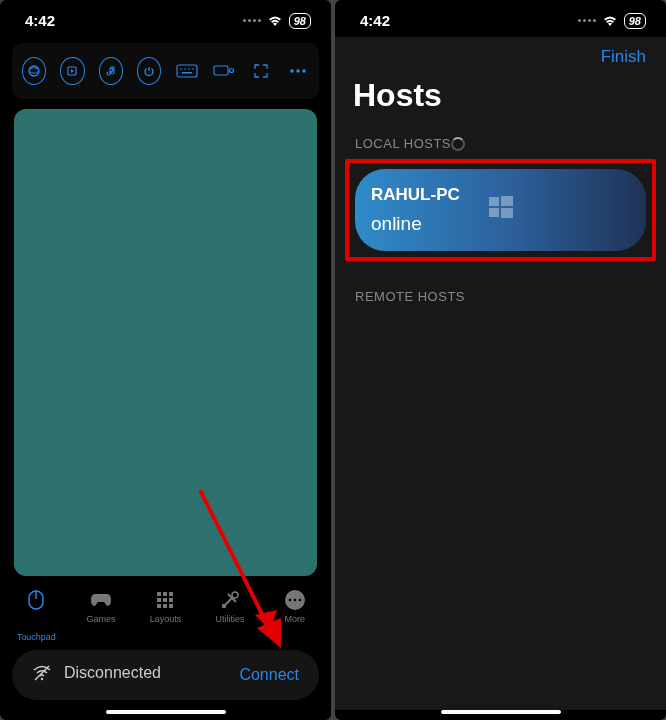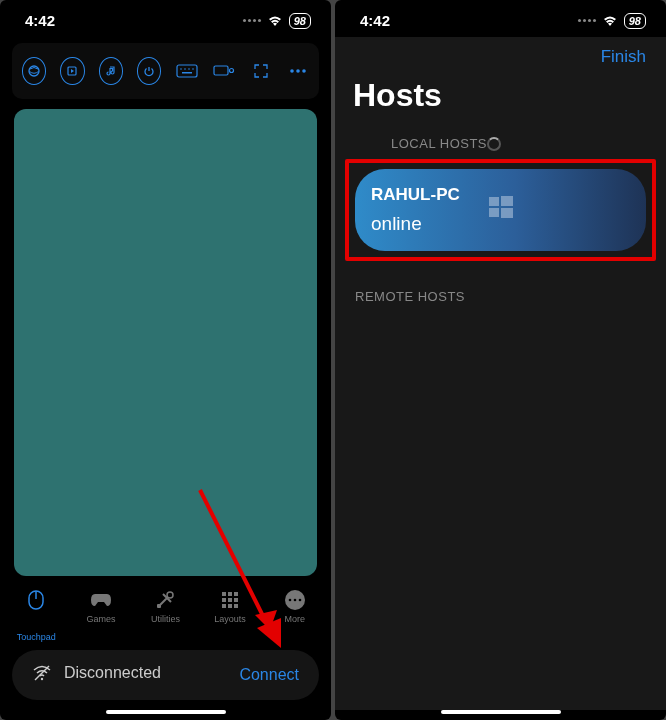--- a/index.html
+++ b/index.html
@@ -158,21 +158,20 @@
       font-weight: 700;
       padding: 6px 18px 14px;
     }
     .section-header {
       display: flex;
       align-items: center;
       padding: 8px 20px;
       color: #888;
       font-size: 13px;
       letter-spacing: 0.5px;
-      margin-left: 36px;
     }
     .spinner {
       width: 14px;
       height: 14px;
       border: 2px solid #555;
       border-top-color: #aaa;
       border-radius: 50%;
     }
     .host-highlight {
       border: 4px solid #e30000;
@@ -298,49 +297,49 @@
       </div>
       <span>Touchpad</span>
     </div>
     <div class="tab-item">
       <div class="tab-icon">
         <svg width="24" height="16" viewBox="0 0 24 16">
             <path d="M6 2 L18 2 Q22 2 22 8 Q22 14 18 14 L15 10 L9 10 L6 14 Q2 14 2 8 Q2 2 6 2" fill="#777"></path>
           </svg>
       </div>
       <span>Games</span>
-    </div>
-    <div class="tab-item">
-      <div class="tab-icon">
-        <svg width="20" height="20" viewBox="0 0 20 20">
-            <path d="M4 16 L12 8 M8 4 L16 12" stroke="#777" stroke-width="2"></path>
-            <circle cx="15" cy="5" r="3" fill="none" stroke="#777" stroke-width="1.5"></circle>
-            <rect x="2" y="14" width="4" height="4" rx="1" fill="#777"></rect>
-          </svg>
-      </div>
-      <span>Utilities</span>
     </div>
     <div class="tab-item">
       <div class="tab-icon">
         <svg width="18" height="18" viewBox="0 0 18 18">
             <rect x="1" y="1" width="4" height="4" fill="#777"></rect>
             <rect x="7" y="1" width="4" height="4" fill="#777"></rect>
             <rect x="13" y="1" width="4" height="4" fill="#777"></rect>
             <rect x="1" y="7" width="4" height="4" fill="#777"></rect>
             <rect x="7" y="7" width="4" height="4" fill="#777"></rect>
             <rect x="13" y="7" width="4" height="4" fill="#777"></rect>
             <rect x="1" y="13" width="4" height="4" fill="#777"></rect>
             <rect x="7" y="13" width="4" height="4" fill="#777"></rect>
             <rect x="13" y="13" width="4" height="4" fill="#777"></rect>
           </svg>
       </div>
       <span>Layouts</span>
     </div>
     <div class="tab-item">
       <div class="tab-icon">
+        <svg width="20" height="20" viewBox="0 0 20 20">
+            <path d="M4 16 L12 8 M8 4 L16 12" stroke="#777" stroke-width="2"></path>
+            <circle cx="15" cy="5" r="3" fill="none" stroke="#777" stroke-width="1.5"></circle>
+            <rect x="2" y="14" width="4" height="4" rx="1" fill="#777"></rect>
+          </svg>
+      </div>
+      <span>Utilities</span>
+    </div>
+    <div class="tab-item">
+      <div class="tab-icon">
         <svg width="22" height="22" viewBox="0 0 22 22">
             <circle cx="11" cy="11" r="10" fill="#777"></circle>
             <circle cx="6" cy="11" r="1.3" fill="#000"></circle>
             <circle cx="11" cy="11" r="1.3" fill="#000"></circle>
             <circle cx="16" cy="11" r="1.3" fill="#000"></circle>
           </svg>
       </div>
       <span>More</span>
     </div>
   </div>

